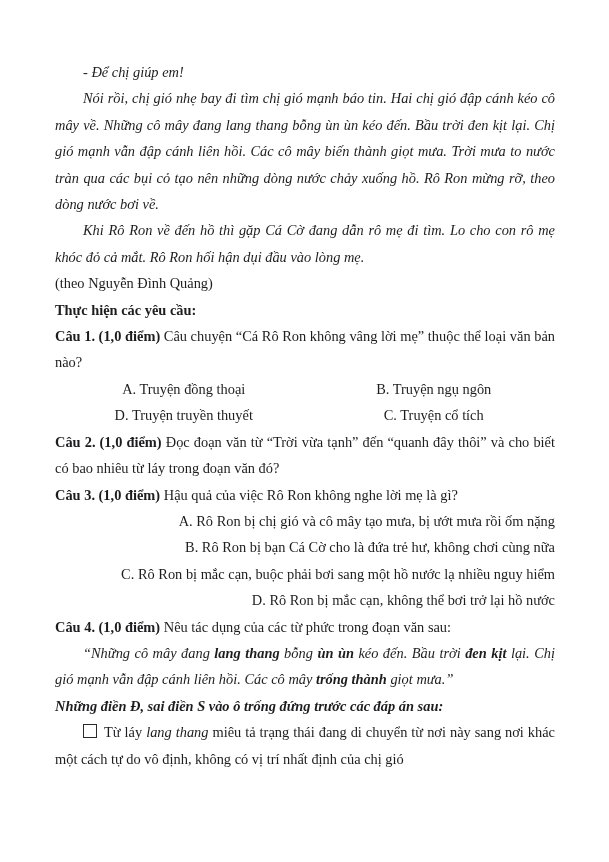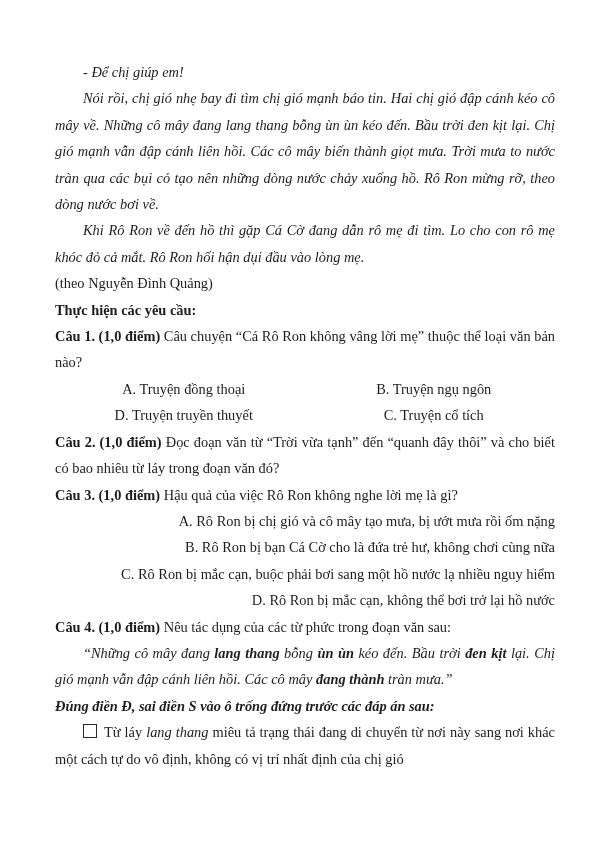--- a/index.html
+++ b/index.html
@@ -67,18 +67,18 @@
     <div class="opt-list">
       <p>A. Rô Ron bị chị gió và cô mây tạo mưa, bị ướt mưa rồi ốm nặng</p>
       <p>B. Rô Ron bị bạn Cá Cờ cho là đứa trẻ hư, không chơi cùng nữa</p>
       <p>C. Rô Ron bị mắc cạn, buộc phải bơi sang một hồ nước lạ nhiều nguy hiểm</p>
       <p>D. Rô Ron bị mắc cạn, không thể bơi trở lại hồ nước</p>
     </div>
   </div>
 
   <div>
     <p><span class="b">Câu 4. (1,0 điểm)</span><span> Nêu tác dụng của các từ phức trong đoạn văn sau:</span></p>
-    <p class="it indent"><span>“Những cô mây đang </span><span class="b">lang thang</span><span> bỗng </span><span class="b">ùn ùn</span><span> kéo đến. Bầu trời </span><span class="b">đen kịt</span><span> lại. Chị gió mạnh vẫn đập cánh liên hồi. Các cô mây </span><span class="b">đang thành</span><span> tràn mưa.”</span></p>
-    <p class="bi">Đúng điền Đ, sai điền S vào ô trống đứng trước các đáp án sau:</p>
+    <p class="it indent"><span>“Những cô mây đang </span><span class="b">lang thang</span><span> bỗng </span><span class="b">ùn ùn</span><span> kéo đến. Bầu trời </span><span class="b">đen kịt</span><span> lại. Chị gió mạnh vẫn đập cánh liên hồi. Các cô mây </span><span class="b">trống thành</span><span> giọt mưa.”</span></p>
+    <p class="bi">Những điền Đ, sai điền S vào ô trống đứng trước các đáp án sau:</p>
     <p class="indent"><span class="checkbox"></span><span>Từ láy </span><span class="it">lang thang</span><span> miêu tả trạng thái đang di chuyển từ nơi này sang nơi khác một cách tự do vô định, không có vị trí nhất định của chị gió</span></p>
   </div>
 
 </div>
 
 </body></html>

